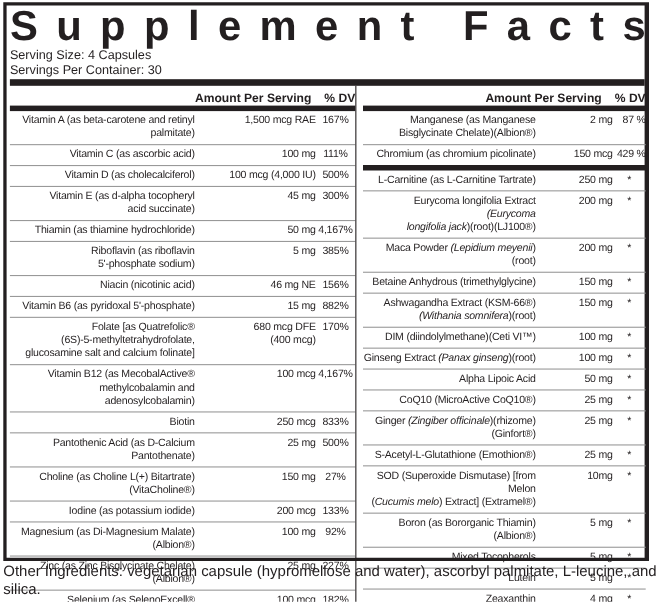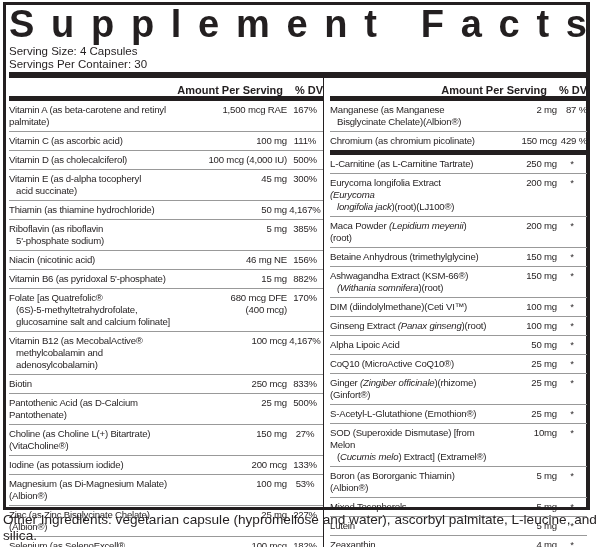--- a/index.html
+++ b/index.html
@@ -20,21 +20,21 @@
   .col { position: absolute; top: 78px; }
   .col.left { left: 9px; width: 314px; }
   .col.right { left: 323px; width: 263px; border-left: 1.5px solid #231f20; }
   .col.right .inner { padding-left: 6px; }
   .hdr { height: 18px; display: flex; align-items: flex-end; justify-content: flex-end; font-weight: bold; font-size: 11px; }
   .hdr .amt { margin-right: 8px; }
   .hdr .dv { width: 32px; text-align: right; }
   .thick { height: 5px; background: #231f20; }
   .row { display: flex; border-bottom: 1px solid #999; font-size: 9.6px; line-height: 12px; letter-spacing: -0.2px; padding: 3px 0 3px 0; box-sizing: border-box; }
   .row:last-child { border-bottom: none; }
-  .row .name { flex: 1; }
+  .row .name { flex: 1; text-align: right; }
   .row .name .cont { padding-left: 7px; display: block; }
   .row .amt { white-space: nowrap; text-align: right; }
   .row .dv { width: 36px; text-align: center; white-space: nowrap; }
   .col.right .row .dv { width: 30px; text-align: center; }
   .col.right .row .dv.pct { text-align: right; }
   .left .row .amt { width: 110px; }
   .right .row .amt { width: 70px; }
   .other { position: absolute; left: 3px; top: 512px; width: 595px; font-size: 13.6px; line-height: 16px; }
   i { font-style: italic; }
 </style>
@@ -173,21 +173,21 @@
         <div class="amt">
           <div>200 mcg</div>
         </div>
         <div class="dv">133%</div>
       </div>
       <div class="row">
         <div class="name"><span>Magnesium (as Di-Magnesium Malate)(Albion®)</span></div>
         <div class="amt">
           <div>100 mg</div>
         </div>
-        <div class="dv">53%</div>
+        <div class="dv">92%</div>
       </div>
       <div class="row">
         <div class="name"><span>Zinc (as Zinc Bisglycinate Chelate)(Albion®)</span></div>
         <div class="amt">
           <div>25 mg</div>
         </div>
         <div class="dv">227%</div>
       </div>
       <div class="row">
         <div class="name"><span>Selenium (as SelenoExcell®</span></div>

